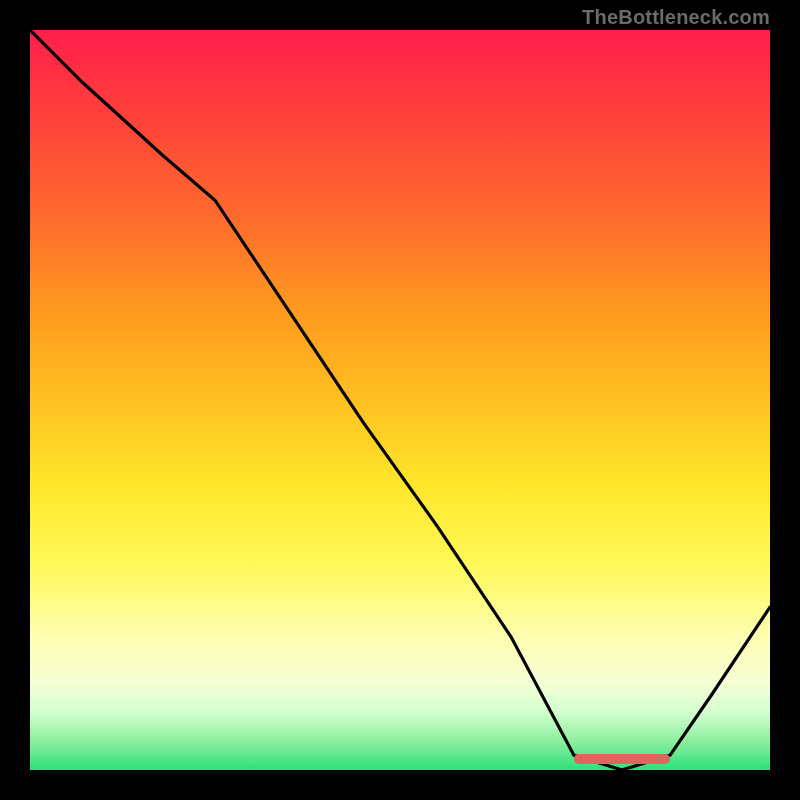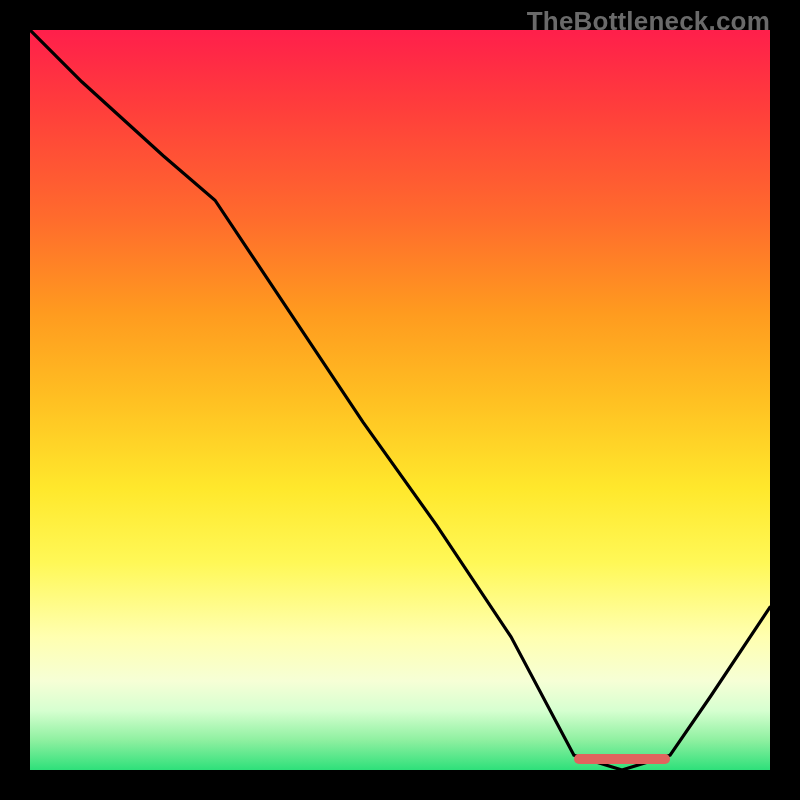--- a/index.html
+++ b/index.html
@@ -37,21 +37,21 @@
       #d6ffd0 92%,
       #8ef0a0 96%,
       #2ee07a 100%
     );
   }
   .watermark {
     position: absolute;
     top: 6px;
     right: 30px;
     color: #6a6a6a;
-    font-size: 26px;
+    font-size: 20px;
     font-weight: 600;
     letter-spacing: 0.2px;
     user-select: none;
   }
   svg.curve {
     position: absolute;
     left: 30px;
     top: 30px;
     width: 740px;
     height: 740px;

